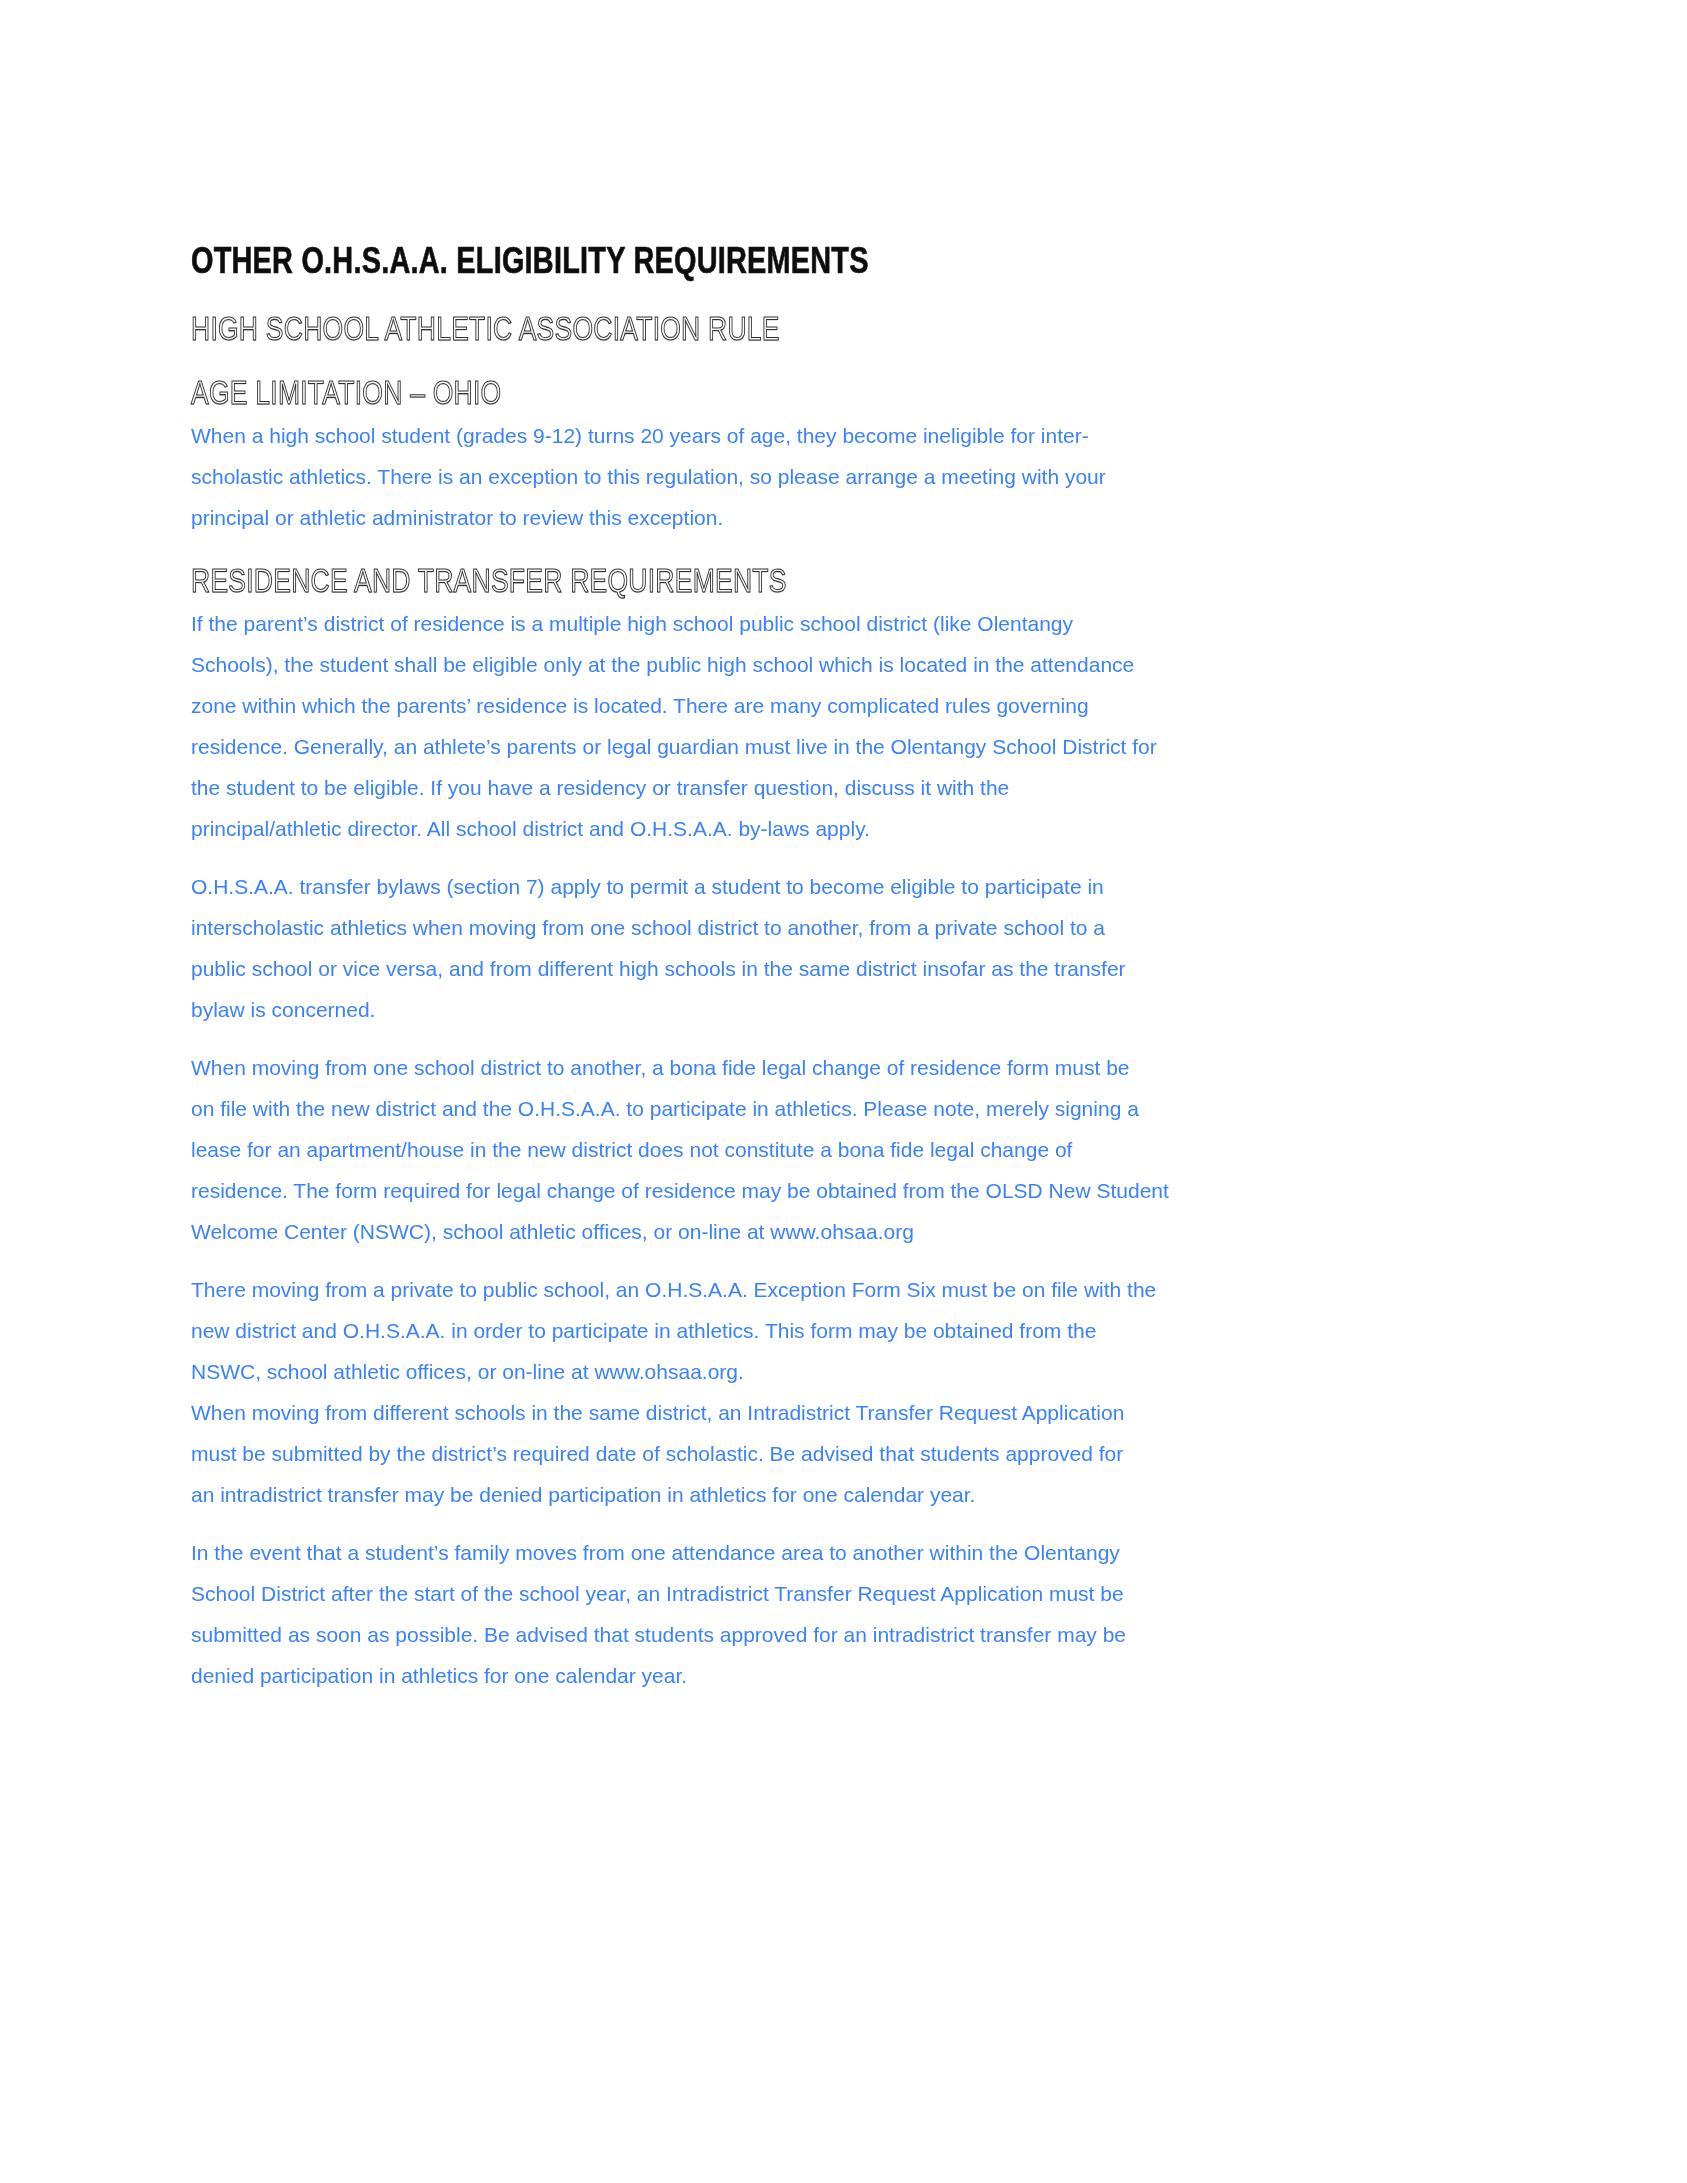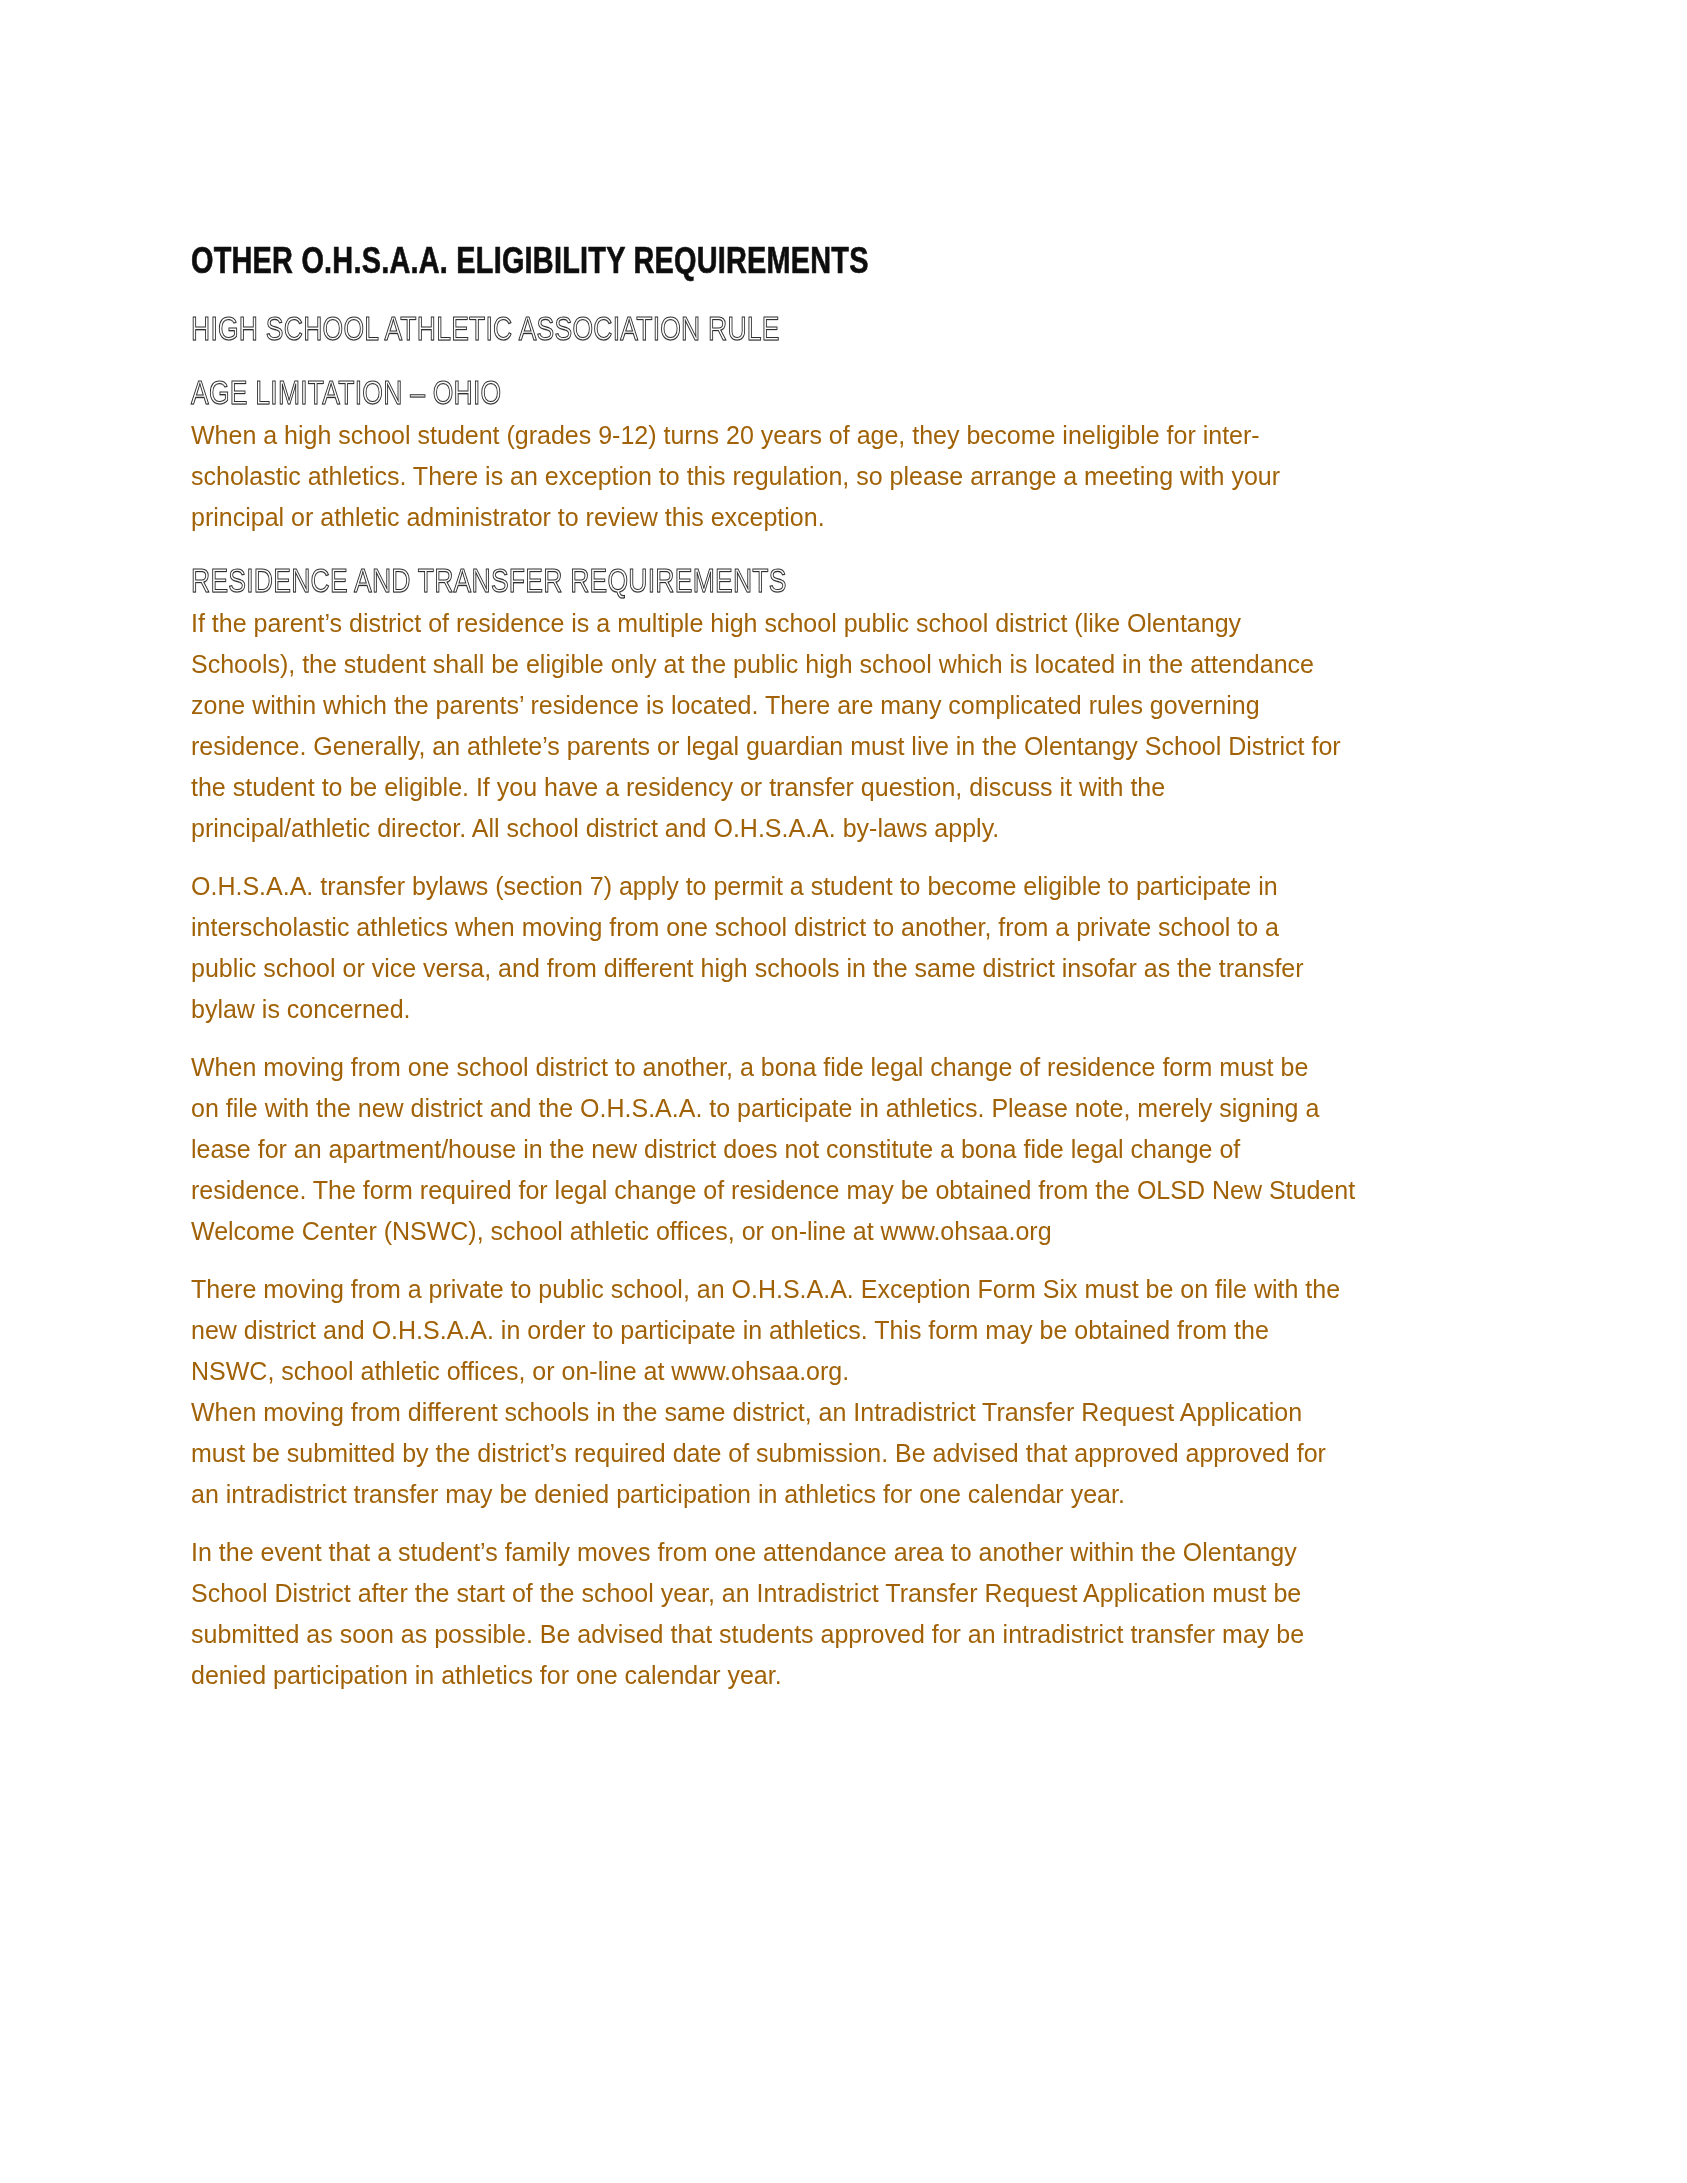--- a/index.html
+++ b/index.html
@@ -51,23 +51,23 @@
     white-space: nowrap;
     transform: scaleX(0.78);
     transform-origin: left top;
     letter-spacing: 0.3px;
   }
   .h-sub   { margin-top: 29px; }
   .h-small { margin-top: 26.5px; }
   .h-sect  { margin-top: 24px; }
   .para {
     margin: 17px 0 0 0;
-    font-size: 25px;
+    font-size: 21px;
     line-height: 41px;
-    color: #a16207;
+    color: #3b82f6;
     white-space: pre-line;
     width: 1244px;
   }
   .para.after-heading { margin-top: 4px; }
   .para.no-gap { margin-top: 0; }
 </style>
 </head>
 <body>
 
 <div class="page">
@@ -101,21 +101,21 @@
 on file with the new district and the O.H.S.A.A. to participate in athletics. Please note, merely signing a
 lease for an apartment/house in the new district does not constitute a bona fide legal change of
 residence. The form required for legal change of residence may be obtained from the OLSD New Student
 Welcome Center (NSWC), school athletic offices, or on-line at www.ohsaa.org</p>
 
     <p class="para">There moving from a private to public school, an O.H.S.A.A. Exception Form Six must be on file with the
 new district and O.H.S.A.A. in order to participate in athletics. This form may be obtained from the
 NSWC, school athletic offices, or on-line at www.ohsaa.org.</p>
 
     <p class="para no-gap">When moving from different schools in the same district, an Intradistrict Transfer Request Application
-must be submitted by the district’s required date of submission. Be advised that approved approved for
+must be submitted by the district’s required date of scholastic. Be advised that students approved for
 an intradistrict transfer may be denied participation in athletics for one calendar year.</p>
 
     <p class="para">In the event that a student’s family moves from one attendance area to another within the Olentangy
 School District after the start of the school year, an Intradistrict Transfer Request Application must be
 submitted as soon as possible. Be advised that students approved for an intradistrict transfer may be
 denied participation in athletics for one calendar year.</p>
 
   </div>
 </div>
 

